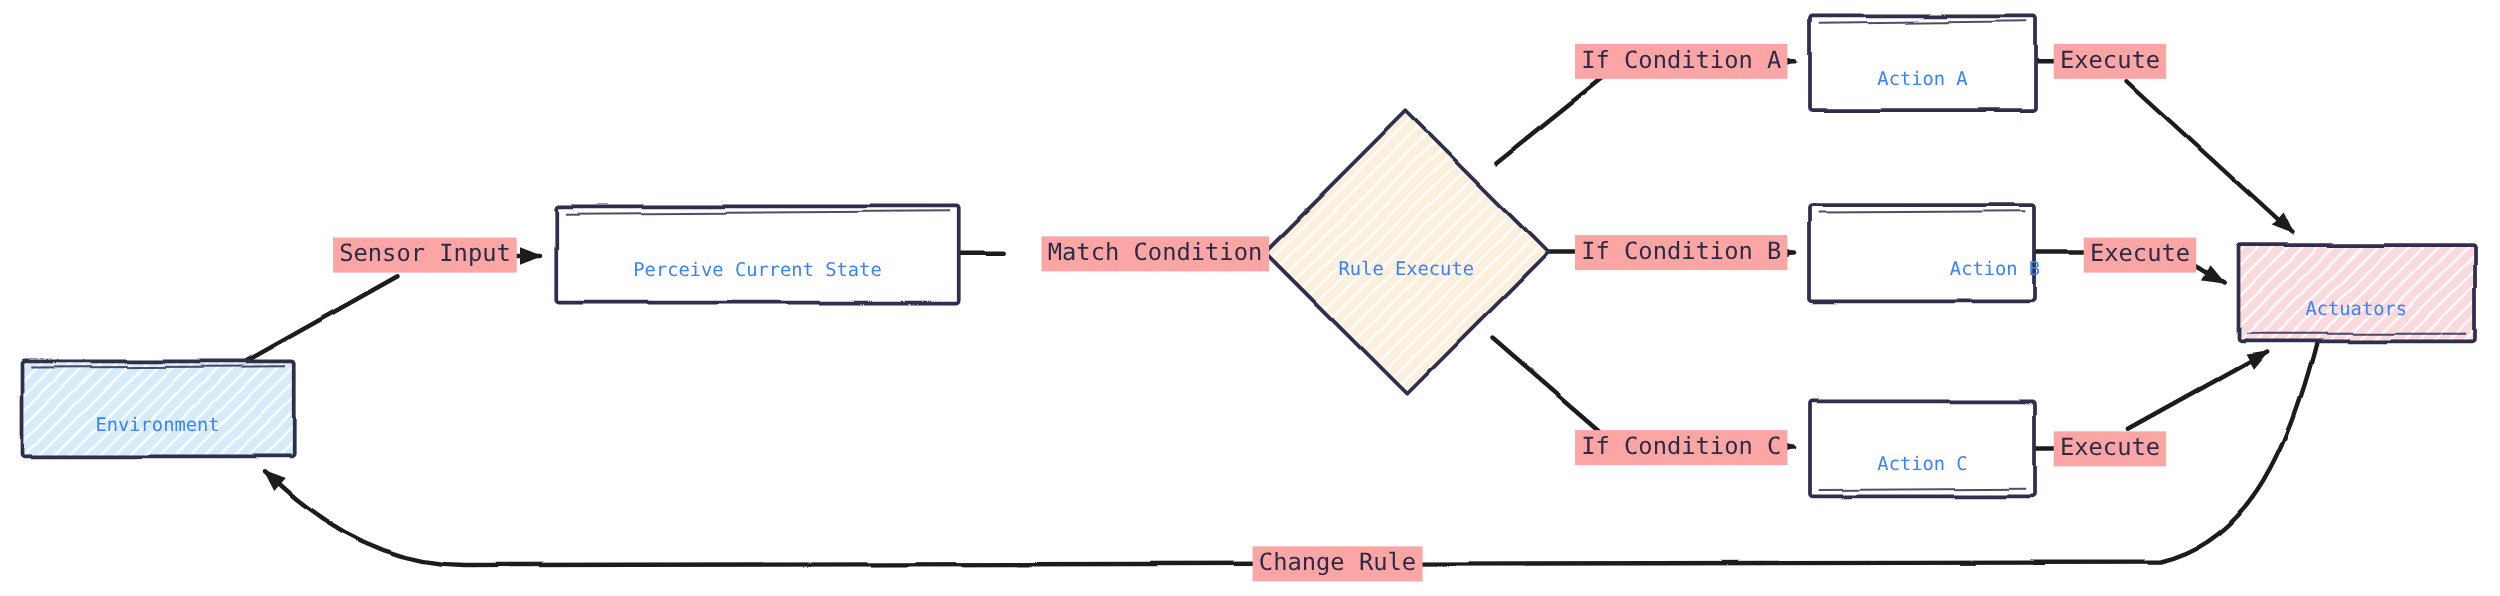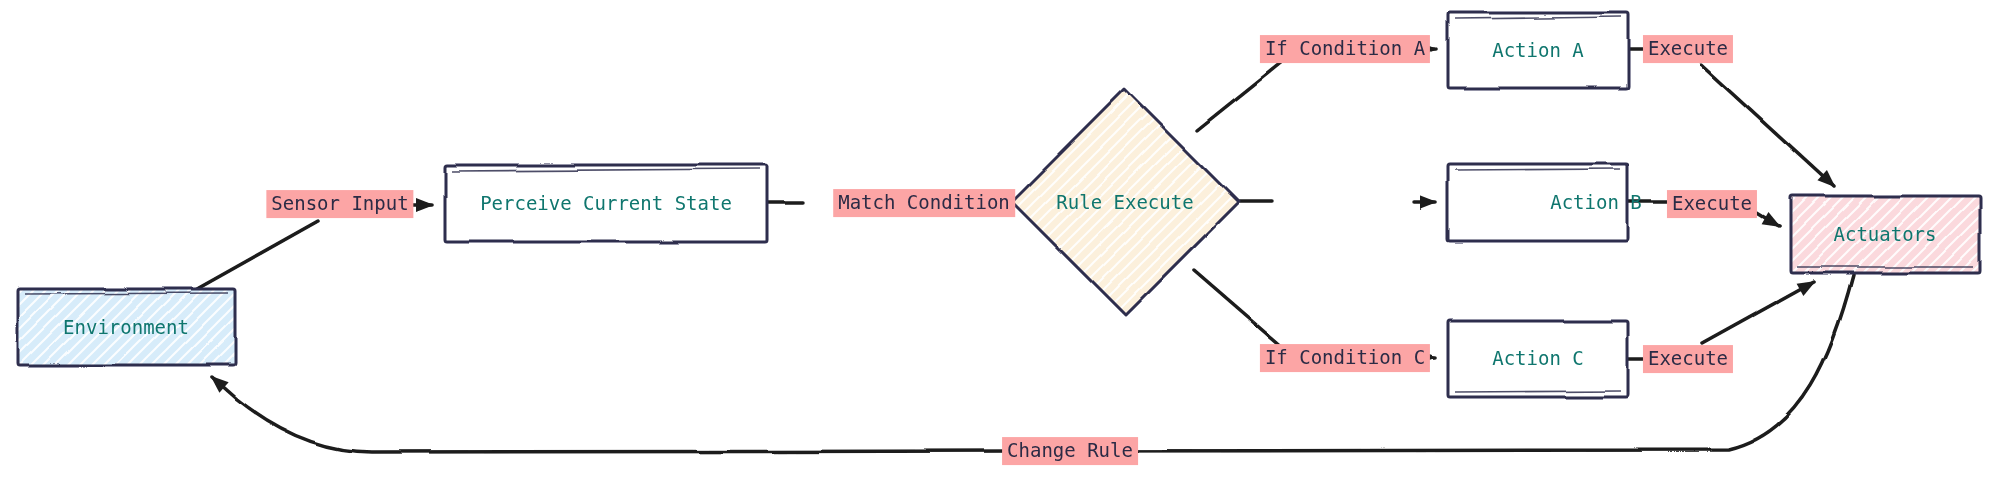--- a/index.html
+++ b/index.html
@@ -8,24 +8,25 @@
     width: 2000px;
     height: 477px;
     background: #ffffff;
     font-family: "DejaVu Sans Mono", "Liberation Mono", monospace;
     overflow: hidden;
   }
   #stage svg { position: absolute; left: 0; top: 0; }
   .node-label {
     position: absolute;
     transform: translate(-50%, -50%);
-    color: #0f766e;
-    font-size: 19px;
+    color: #3b82f6;
+    font-size: 15px;
     white-space: nowrap;
     z-index: 3;
+    margin-top: 13px;
   }
   .edge-label {
     position: absolute;
     transform: translate(-50%, -50%);
     background: #fca5a5;
     color: #2b2b45;
     font-size: 19px;
     line-height: 1.15;
     padding: 3px 5px;
     white-space: nowrap;
@@ -107,19 +108,20 @@
   <div class="node-label" style="left:606px; top:203px;">Perceive Current State</div>
   <div class="node-label" style="left:1125px; top:202px;">Rule Execute</div>
   <div class="node-label" style="left:1538px; top:50px;">Action A</div>
   <div class="node-label" style="left:1596px; top:202px;text-align:right;">Action B</div>
   <div class="node-label" style="left:1538px; top:358px;">Action C</div>
   <div class="node-label" style="left:1885px; top:234px;">Actuators</div>
 
   <div class="edge-label" style="left:340px; top:204px;">Sensor Input</div>
   <div class="edge-label" style="left:924px; top:203px;">Match Condition</div>
   <div class="edge-label" style="left:1345px; top:49px;">If Condition A</div>
+  <div class="edge-label" style="left:1345px; top:202px;">If Condition B</div>
   <div class="edge-label" style="left:1345px; top:358px;">If Condition C</div>
   <div class="edge-label" style="left:1688px; top:49px;">Execute</div>
   <div class="edge-label" style="left:1712px; top:204px;">Execute</div>
   <div class="edge-label" style="left:1688px; top:359px;">Execute</div>
   <div class="edge-label" style="left:1070px; top:451px;">Change Rule</div>
 
 </div>
 
 </body></html>

